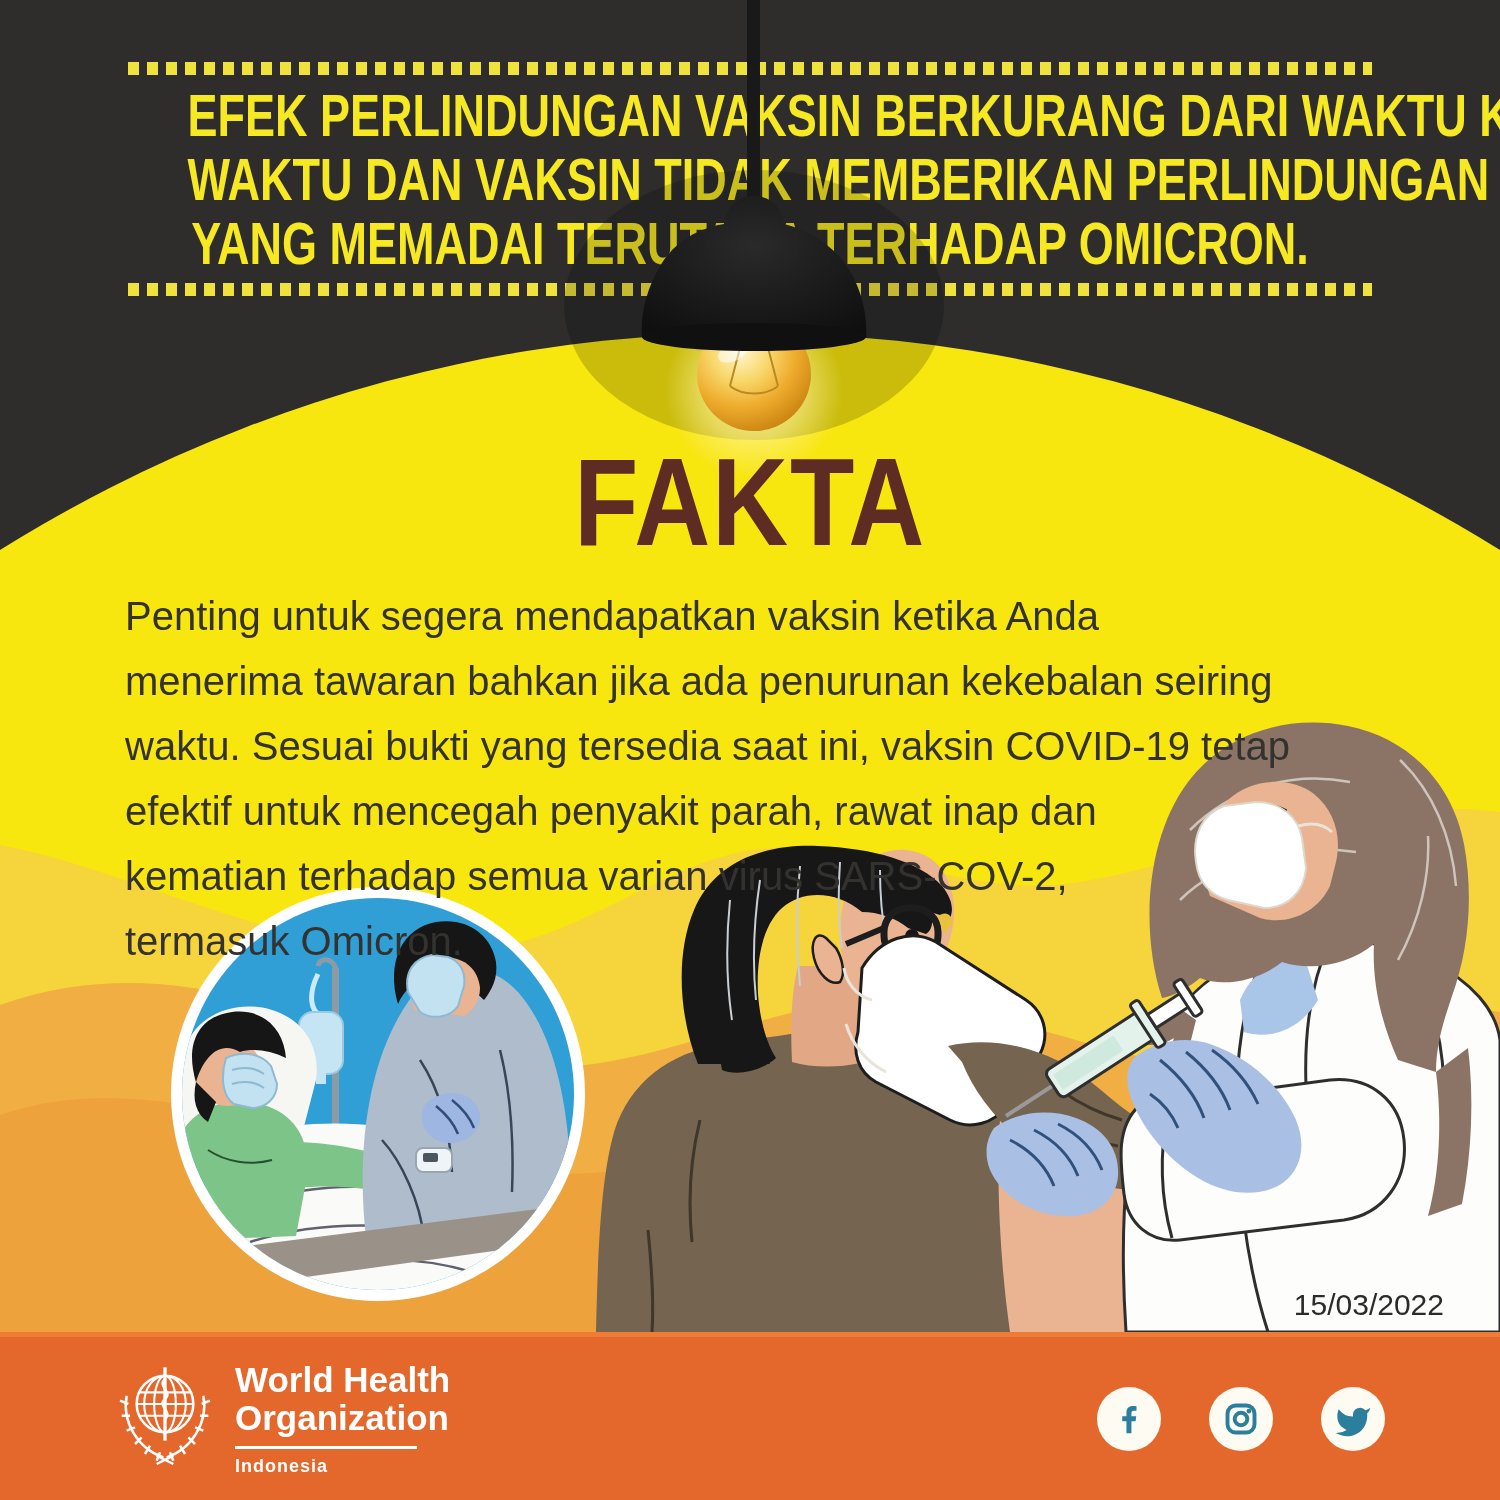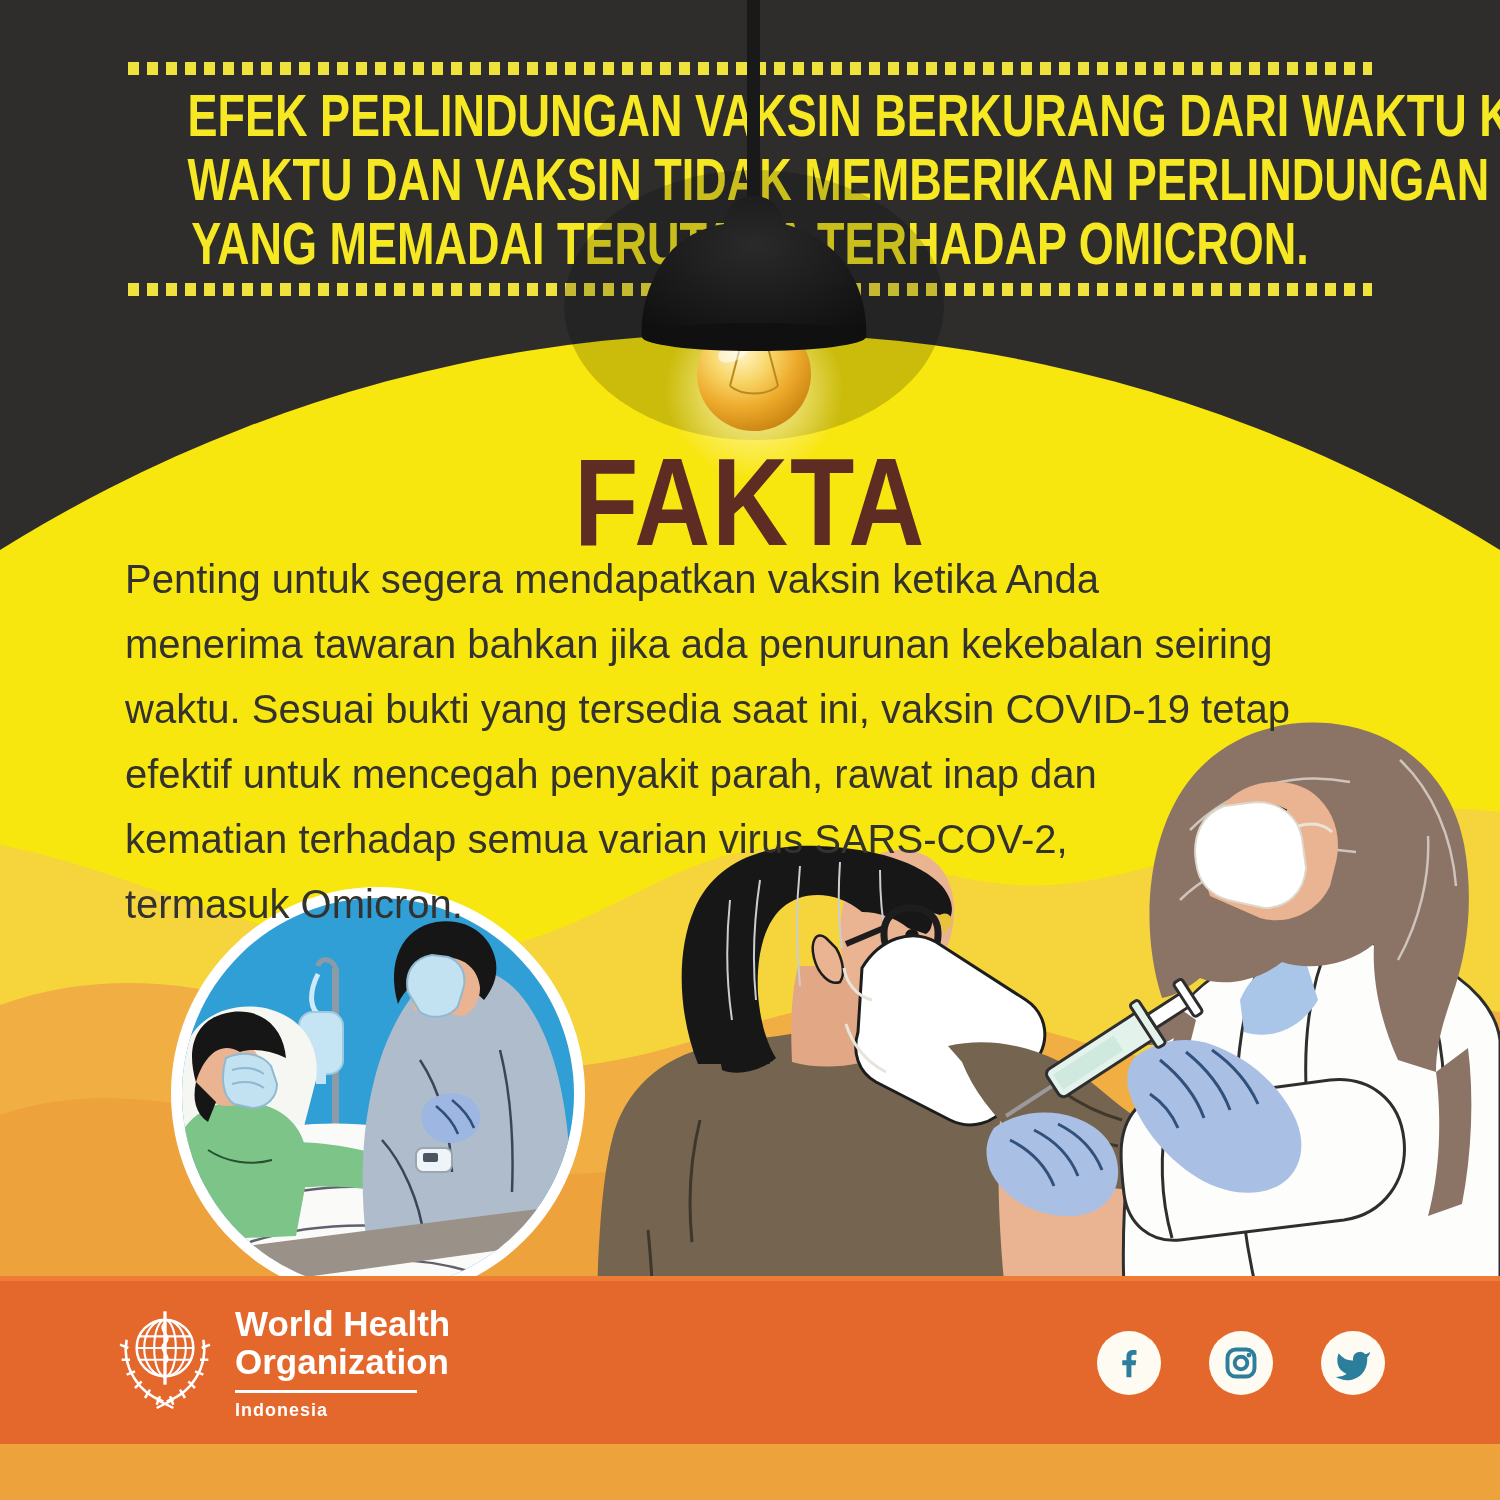--- a/index.html
+++ b/index.html
@@ -16,25 +16,25 @@
   .headline{position:absolute;top:84px;left:0;width:100%;z-index:2;text-align:center;
             color:#f6e822;font-weight:bold;font-size:60px;line-height:64px;}
   .headline .hl{white-space:nowrap;transform:scaleX(.75);}
   
   .scene{position:absolute;left:0;top:0;z-index:3;}
   .lamp{position:absolute;left:0;top:0;z-index:3;}
   
   .fakta{position:absolute;top:442px;left:0;width:100%;z-index:4;margin:0;text-align:center;
          color:#5f2c24;font-weight:bold;font-size:124px;line-height:120px;letter-spacing:2px;
          transform:scaleX(.85);}
-  .bodytext{position:absolute;top:547px;left:125px;width:1290px;z-index:4;margin:0;
+  .bodytext{position:absolute;top:584px;left:125px;width:1290px;z-index:4;margin:0;
             font-size:40px;line-height:65px;color:#33322f;white-space:pre-line;}
   .date{position:absolute;top:1288px;right:56px;z-index:5;font-size:30px;color:#2b2b2b;}
   
-  .footer{position:absolute;left:0;top:1276px;width:1500px;height:168px;z-index:6;
+  .footer{position:absolute;left:0;top:1332px;width:1500px;height:168px;z-index:6;
           background:#e4672c;border-top:5px solid #ee7c35;box-sizing:border-box;
           display:flex;align-items:center;justify-content:space-between;padding:0 115px;}
   .brand{display:flex;align-items:center;gap:20px;color:#fff;}
   .brand-text .l1{font-size:35px;font-weight:bold;line-height:38px;}
   .brand-rule{height:3px;background:#fff;width:182px;margin:9px 0 7px;}
   .brand-region{font-size:18px;font-weight:bold;letter-spacing:1px;}
   .social{display:flex;gap:48px;}
   .sbtn{width:64px;height:64px;border-radius:50%;background:#fdfbf2;border:none;padding:0;
         display:flex;align-items:center;justify-content:center;cursor:pointer;}
 </style>

